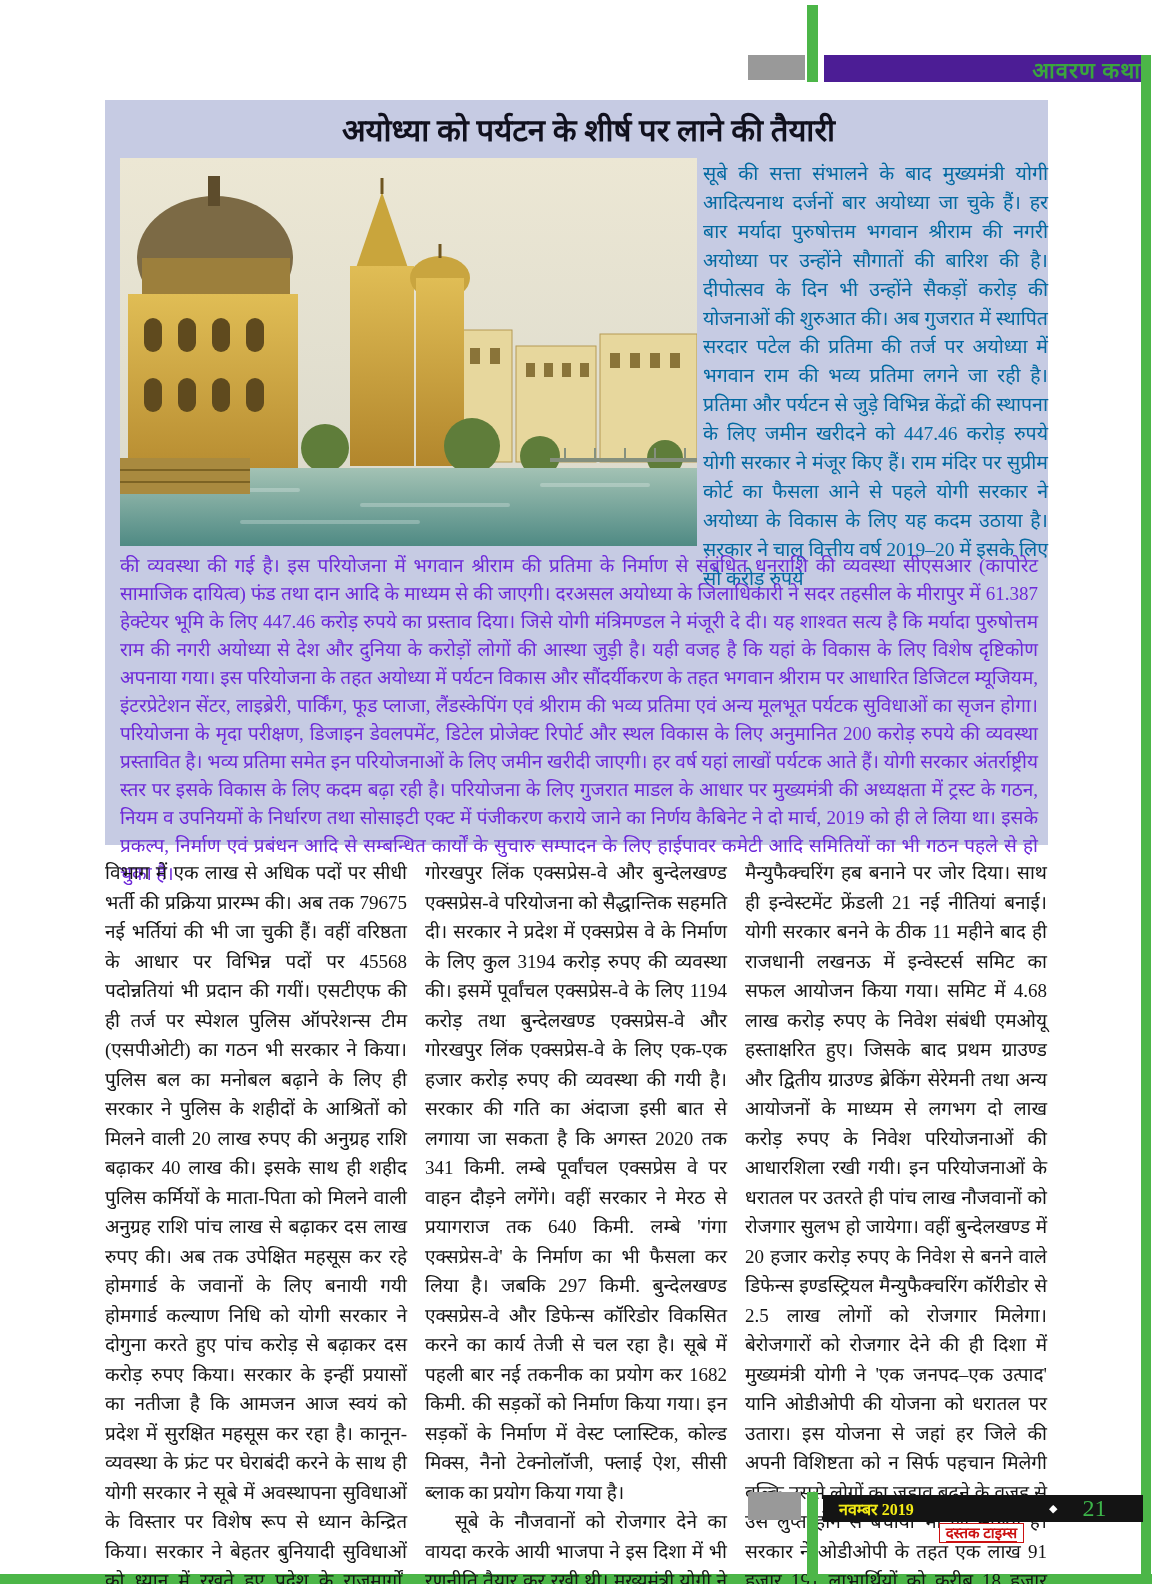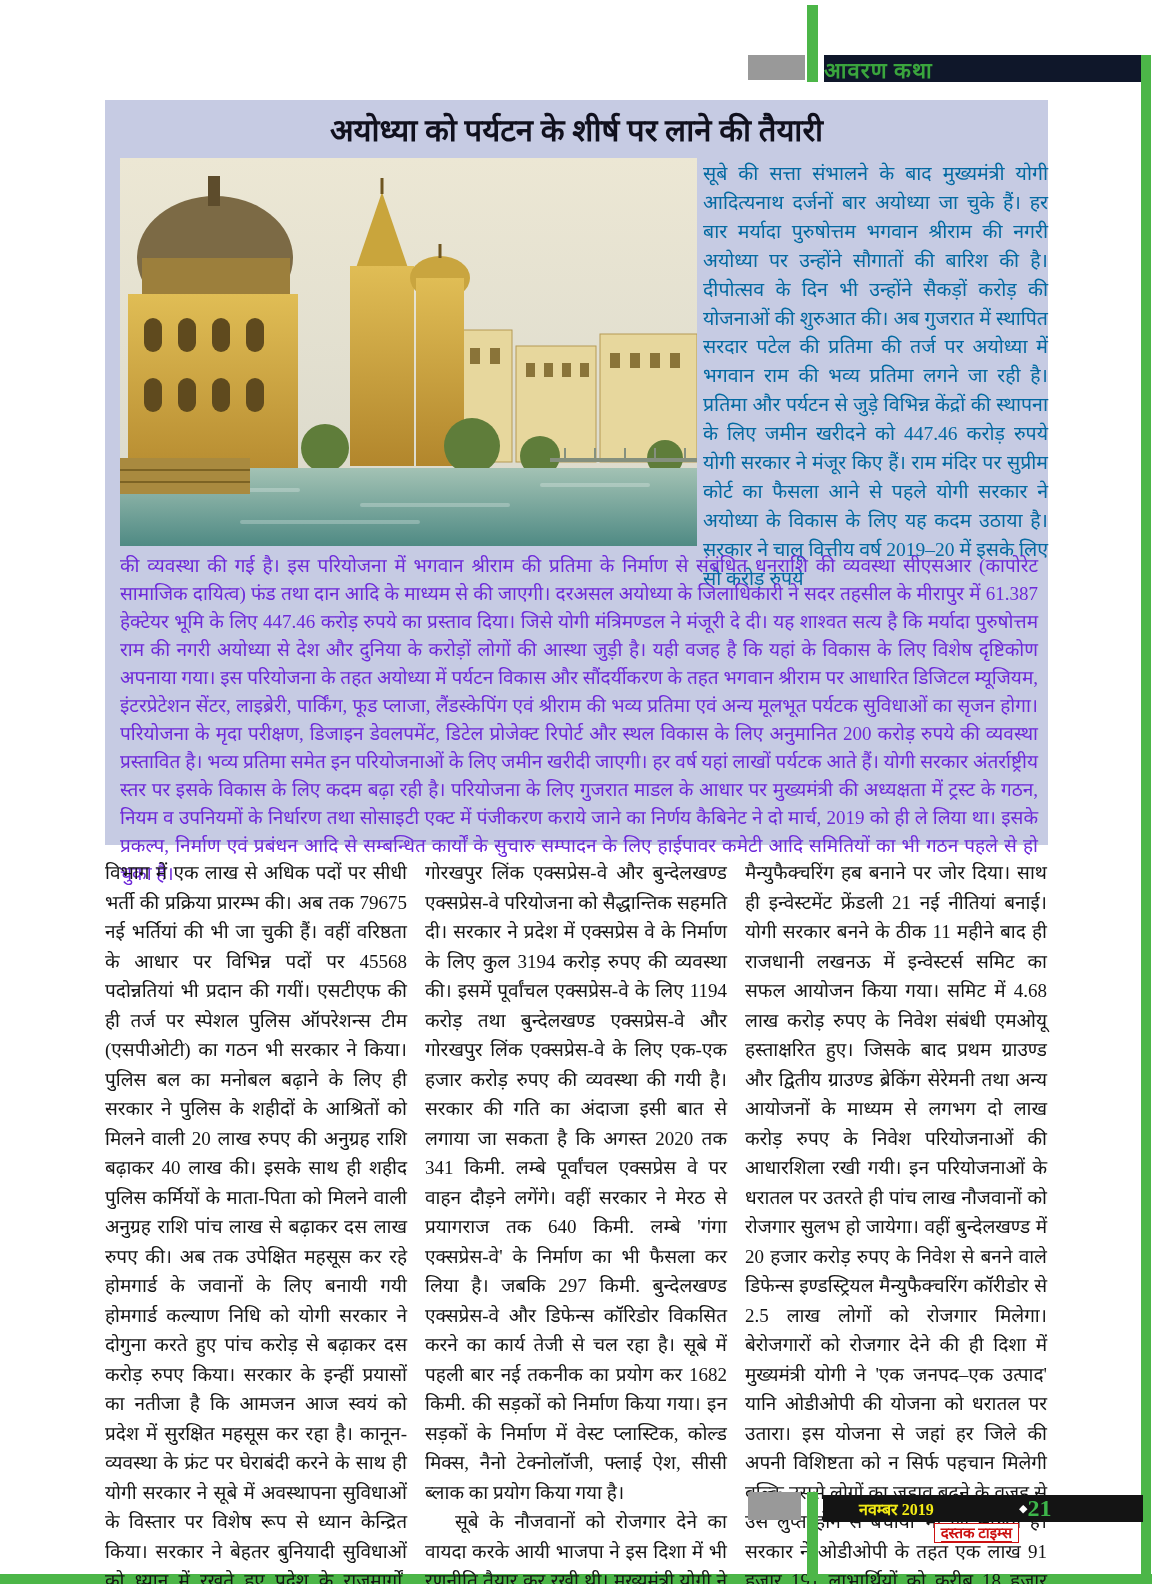--- a/index.html
+++ b/index.html
@@ -9,29 +9,29 @@
     font-family:"Liberation Serif","DejaVu Serif",serif;
     color:#141414;
   }
   
   .edge-right{position:absolute;left:1141px;top:55px;width:10px;height:1529px;background:#4cb648;}
   .edge-bottom{position:absolute;left:0;top:1574px;width:1152px;height:10px;background:#4cb648;}
 
   
   .hdr-gray{position:absolute;left:748px;top:55px;width:57px;height:25px;background:#999999;}
   .hdr-green{position:absolute;left:807px;top:5px;width:11px;height:77px;background:#4cb648;}
-  .hdr-black{position:absolute;left:824px;top:55px;width:317px;height:27px;background:#0f172a;
-    display:flex;align-items:center;justify-content:flex-start;}
+  .hdr-black{position:absolute;left:824px;top:55px;width:317px;height:27px;background:#4c1d95;
+    display:flex;align-items:center;justify-content:flex-end;}
   .hdr-black span{color:#3aa53d;font-size:22px;font-weight:bold;letter-spacing:1px;}
 
   
   .hero{position:absolute;left:105px;top:100px;width:943px;height:745px;background:#c6cbe3;}
   .hero h1{
     position:absolute;left:0;top:8px;width:100%;margin:0;text-align:center;
-    font-size:31px;font-weight:bold;color:#10101d;
+    font-size:31px;font-weight:bold;color:#10101d;padding-left:12px;
   }
   .photo{position:absolute;left:15px;top:58px;width:577px;height:388px;overflow:hidden;
     box-shadow:0 0 0 1px rgba(0,0,0,.15) inset;}
   .photo svg{display:block;width:100%;height:100%;}
   .intro{
     position:absolute;left:598px;top:60px;width:345px;height:386px;
     font-size:19.5px;line-height:28.9px;text-align:justify;color:#0369a1;
   }
   .lead{
     position:absolute;left:15px;top:452px;width:918px;
@@ -42,26 +42,26 @@
   .cols{position:absolute;left:105px;top:858px;width:943px;height:640px;
     display:flex;gap:18px;}
   .col{width:302px;font-size:19px;line-height:29.5px;text-align:justify;color:#141414;}
   .col p{margin:0;}
   .col p.indent{text-indent:30px;}
 
   
   .ftr-gray{position:absolute;left:748px;top:1492px;width:53px;height:28px;background:#999999;}
   .ftr-green{position:absolute;left:807px;top:1492px;width:11px;height:89px;background:#4cb648;}
   .ftr-black{position:absolute;left:823px;top:1495px;width:320px;height:27px;background:#141414;
-    display:flex;align-items:center;gap:0;padding-left:36px;box-sizing:border-box;}
+    display:flex;align-items:center;gap:25px;padding-left:16px;box-sizing:border-box;}
   .ftr-date{color:#f2ea15;font-size:16px;font-weight:bold;}
   .ftr-logo{background:#ffffff;border:1px solid #cc1111;padding:0 6px;line-height:18px;margin-top:48px;}
   .ftr-logo span{color:#cc1111;font-size:15px;font-weight:bold;border-bottom:1px solid #cc1111;}
   .ftr-sep{color:#ffffff;font-size:11px;}
-  .ftr-page{color:#3db54a;font-size:24px;font-weight:700;}
+  .ftr-page{color:#3db54a;font-size:24px;font-weight:400;}
 </style>
 </head>
 <body>
 
 <div class="page">
 
   <div class="edge-right"></div>
   <div class="edge-bottom"></div>
 
   <div class="hdr-gray"></div>

